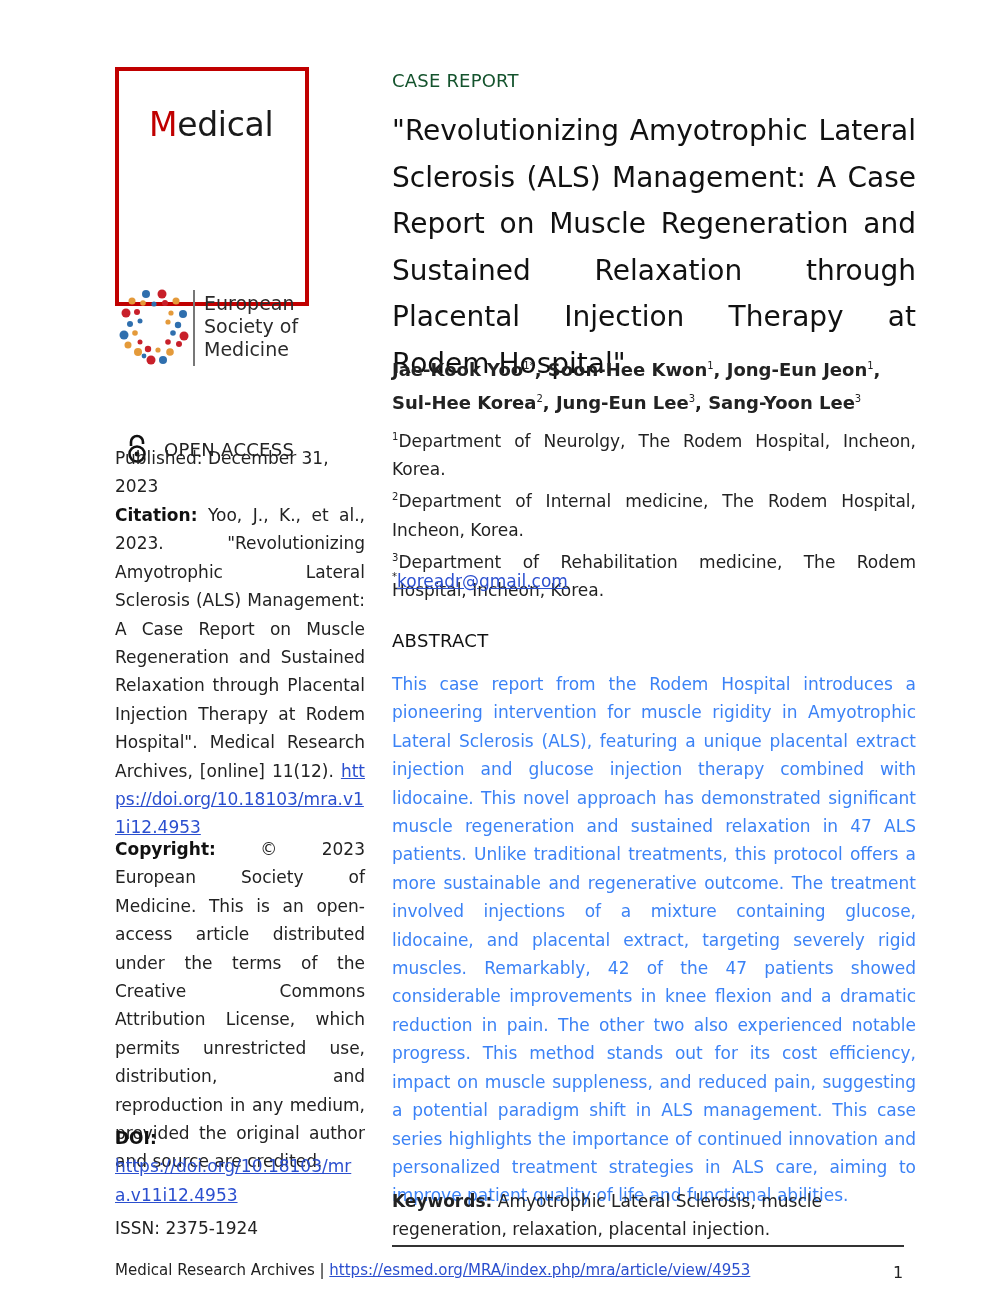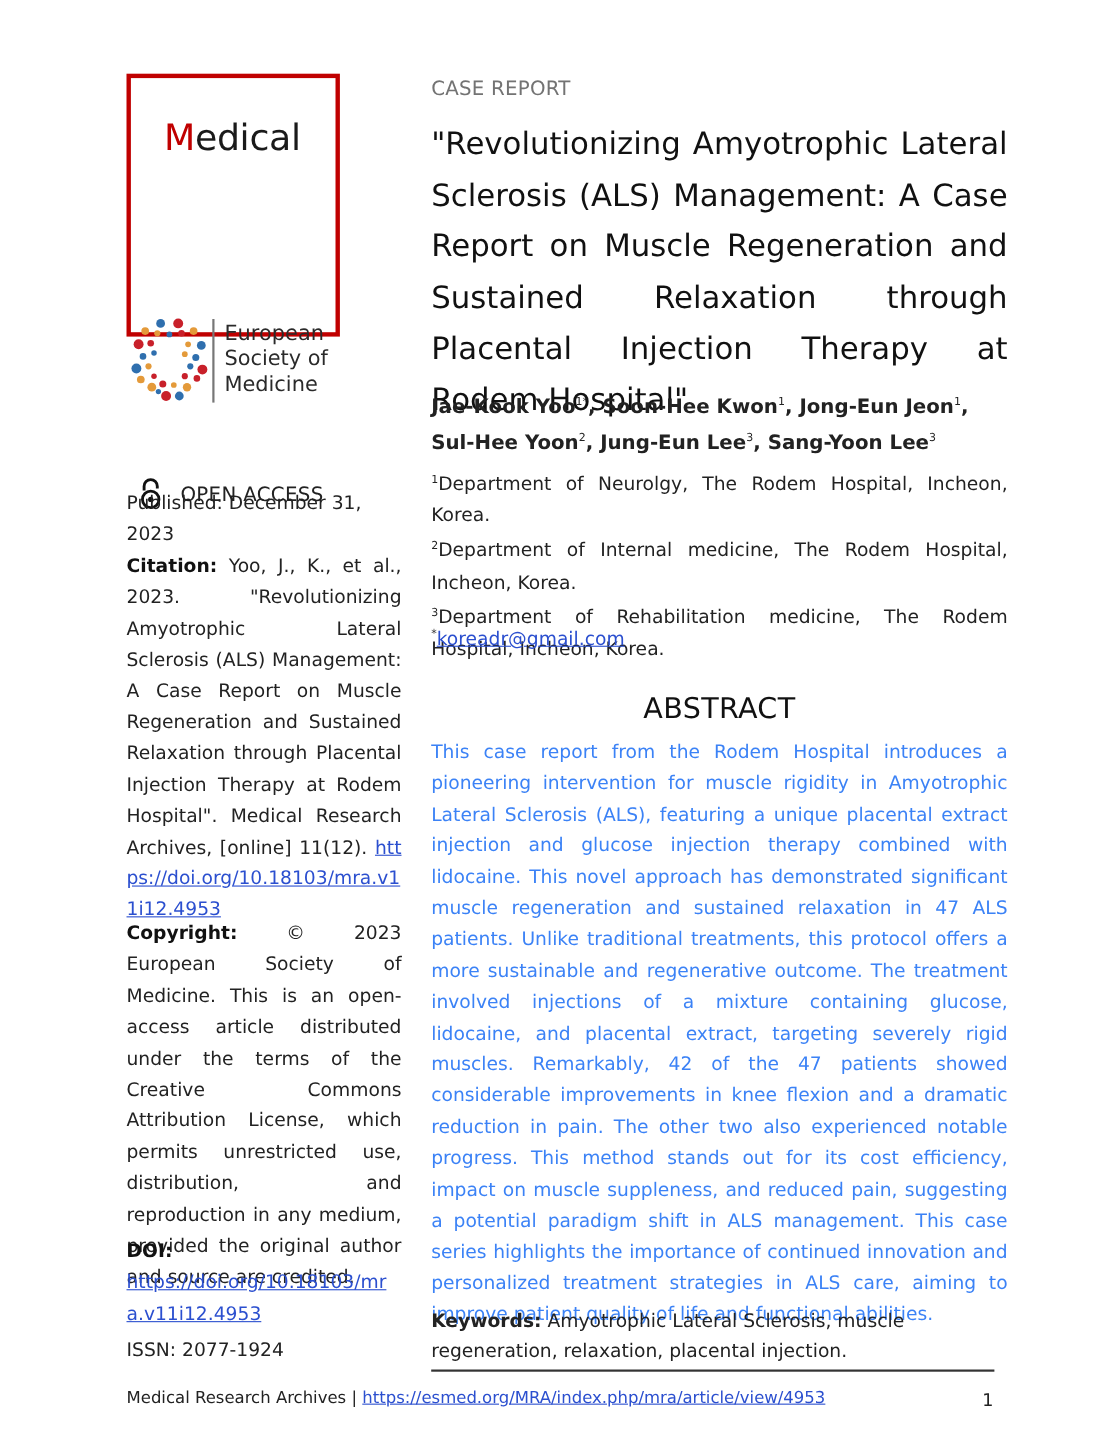--- a/index.html
+++ b/index.html
@@ -21,28 +21,28 @@
   .oa { left: 126px; top: 384px; height: 34px; display: flex; align-items: center; margin-top: 48px; }
   .oa-text { margin-left: 16px; font-size: 18px; color: #222; letter-spacing: 0.3px; }
 
   .side { left: 115px; width: 250px; font-size: 17px; line-height: 28.4px; color: #222; }
   .justify { text-align: justify; }
   .side b { font-weight: bold; color: #111; }
   a.link { color: #2b4fcf; text-decoration: underline; }
 
   
   .main { left: 392px; width: 524px; }
-  .case { top: 70px; font-size: 18px; color: #737373; letter-spacing: 0.2px; }
+  .case { top: 70px; font-size: 18px; color: #14532d; letter-spacing: 0.2px; }
   .title { top: 108px; font-size: 28px; line-height: 46.5px; color: #111; text-align: justify;
            text-align-last: left; }
   .authors { top: 351px; font-size: 18px; line-height: 29px; font-weight: bold; color: #222; }
   .authors sup, .aff sup { font-size: 10px; font-weight: normal; }
   .aff { top: 423px; font-size: 17px; line-height: 28.4px; color: #222; text-align: justify; text-align-last: left; }
   .email { top: 571px; font-size: 17px; }
-  .abs-h { top: 630px; font-size: 26px; color: #111; letter-spacing: 0.3px; text-align: center; }
+  .abs-h { top: 630px; font-size: 18px; color: #111; letter-spacing: 0.3px; }
   .abs-body { top: 670px; font-size: 17px; line-height: 28.4px; color: #3b82f6; text-align: justify; text-align-last: left; }
   .kw { top: 1187px; font-size: 17px; line-height: 28.4px; color: #222; }
 
   .rule { left: 392px; top: 1245px; width: 512px; height: 2px; background: #333; }
   .footer { left: 115px; top: 1261px; font-size: 15px; color: #222; }
   .pagenum { left: 893px; top: 1263px; font-size: 16px; color: #222; }
 </style>
 </head>
 <body>
 
@@ -111,28 +111,28 @@
 
 <div class="abs side justify" style="top:835px">
   <b>Copyright:</b><span> © 2023 European Society of Medicine. This is an open-access article distributed under the terms of the Creative Commons Attribution License, which permits unrestricted use, distribution, and reproduction in any medium, provided the original author and source are credited.</span>
 </div>
 
 <div class="abs side" style="top:1124px">
   <b>DOI:</b><br>
   <a class="link" style="word-break:break-all">https://doi.org/10.18103/mra.v11i12.4953</a>
 </div>
 
-<div class="abs side" style="top:1214px">ISSN: 2077-1924</div>
+<div class="abs side" style="top:1214px">ISSN: 2375-1924</div>
 
 <div class="abs main case">CASE REPORT</div>
 
 <div class="abs main title">"Revolutionizing Amyotrophic Lateral Sclerosis (ALS) Management: A Case Report on Muscle Regeneration and Sustained Relaxation through Placental Injection Therapy at Rodem Hospital"</div>
 
 <div class="abs main authors">
-  <span><span>Jae-Kook Yoo</span><sup>1*</sup><span>, </span></span><span><span>Soon-Hee Kwon</span><sup>1</sup><span>, </span></span><span><span>Jong-Eun Jeon</span><sup>1</sup><span>, </span></span><span><span>Sul-Hee Yoon</span><sup>2</sup><span>, </span></span><span><span>Jung-Eun Lee</span><sup>3</sup><span>, </span></span><span><span>Sang-Yoon Lee</span><sup>3</sup></span>
+  <span><span>Jae-Kook Yoo</span><sup>1*</sup><span>, </span></span><span><span>Soon-Hee Kwon</span><sup>1</sup><span>, </span></span><span><span>Jong-Eun Jeon</span><sup>1</sup><span>, </span></span><span><span>Sul-Hee Korea</span><sup>2</sup><span>, </span></span><span><span>Jung-Eun Lee</span><sup>3</sup><span>, </span></span><span><span>Sang-Yoon Lee</span><sup>3</sup></span>
 </div>
 
 <div class="abs main aff">
   <div><sup>1</sup><span>Department of Neurolgy, The Rodem Hospital, Incheon, Korea.</span></div>
   <div><sup>2</sup><span>Department of Internal medicine, The Rodem Hospital, Incheon, Korea.</span></div>
   <div><sup>3</sup><span>Department of Rehabilitation medicine, The Rodem Hospital, Incheon, Korea.</span></div>
 </div>
 
 <div class="abs main email">
   <sup style="font-size:10px">*</sup><a class="link">koreadr@gmail.com</a>

